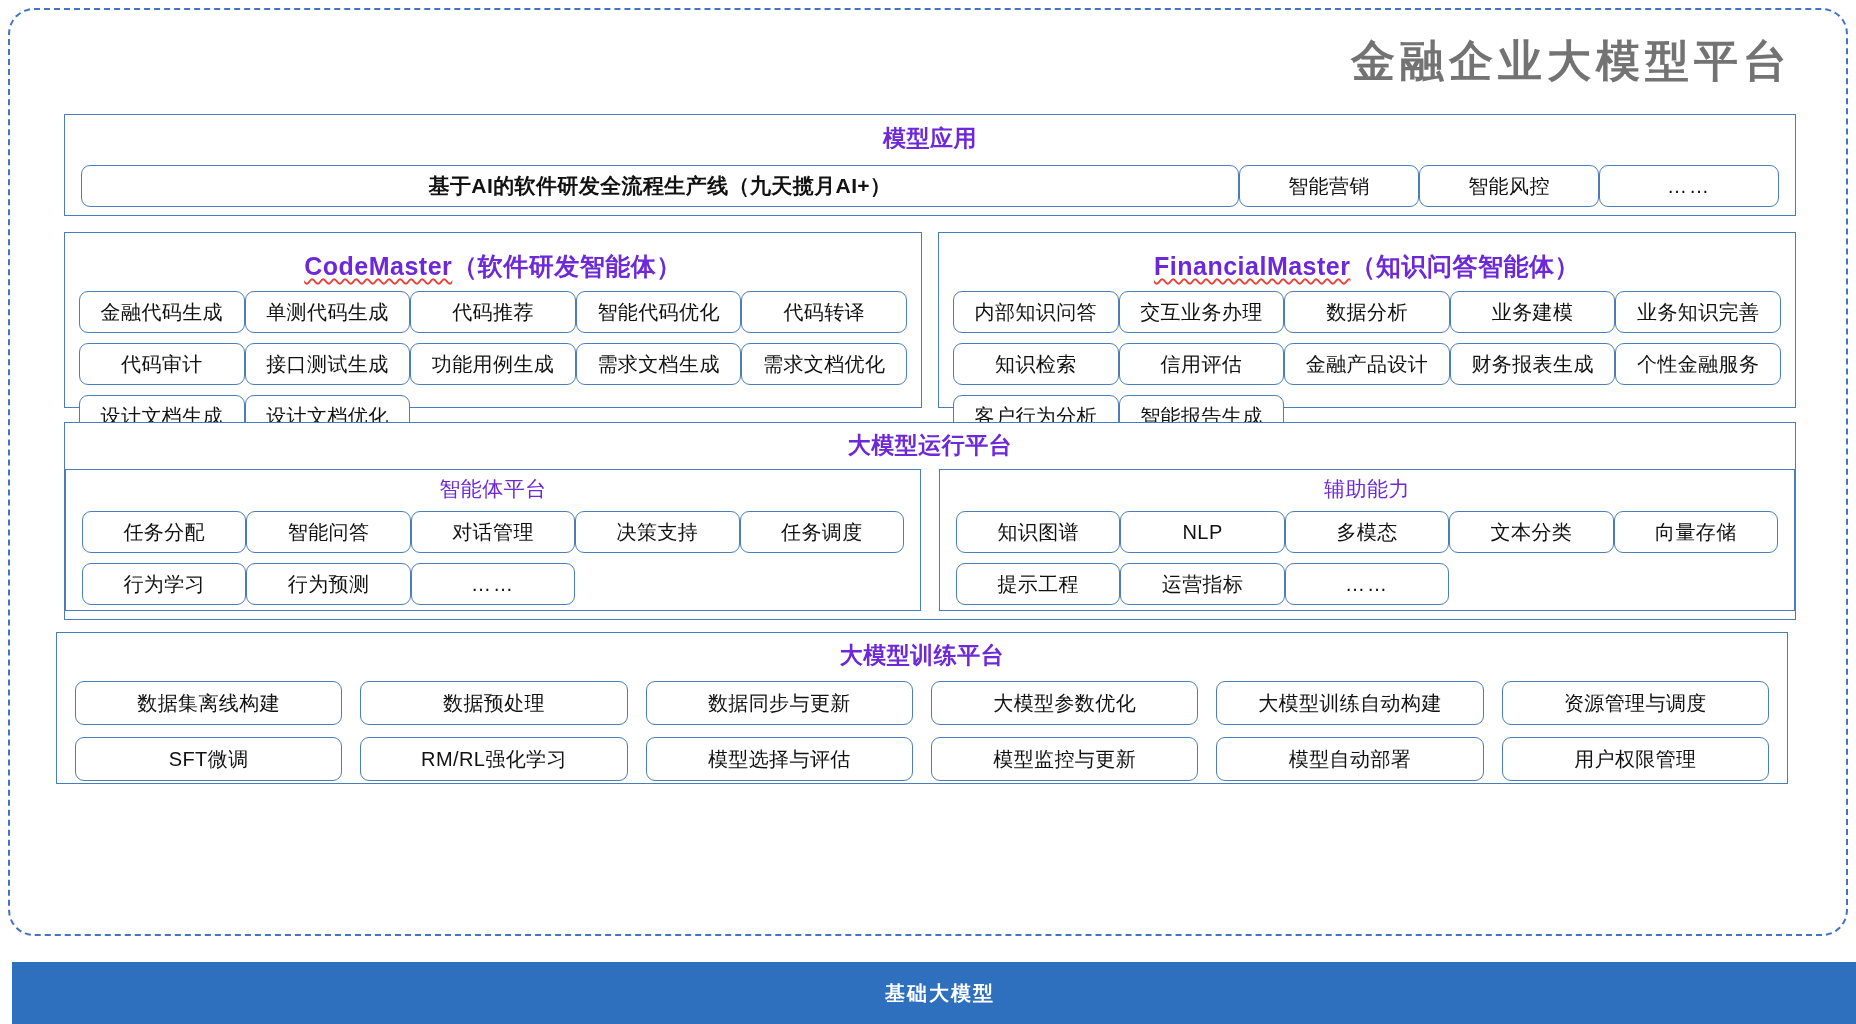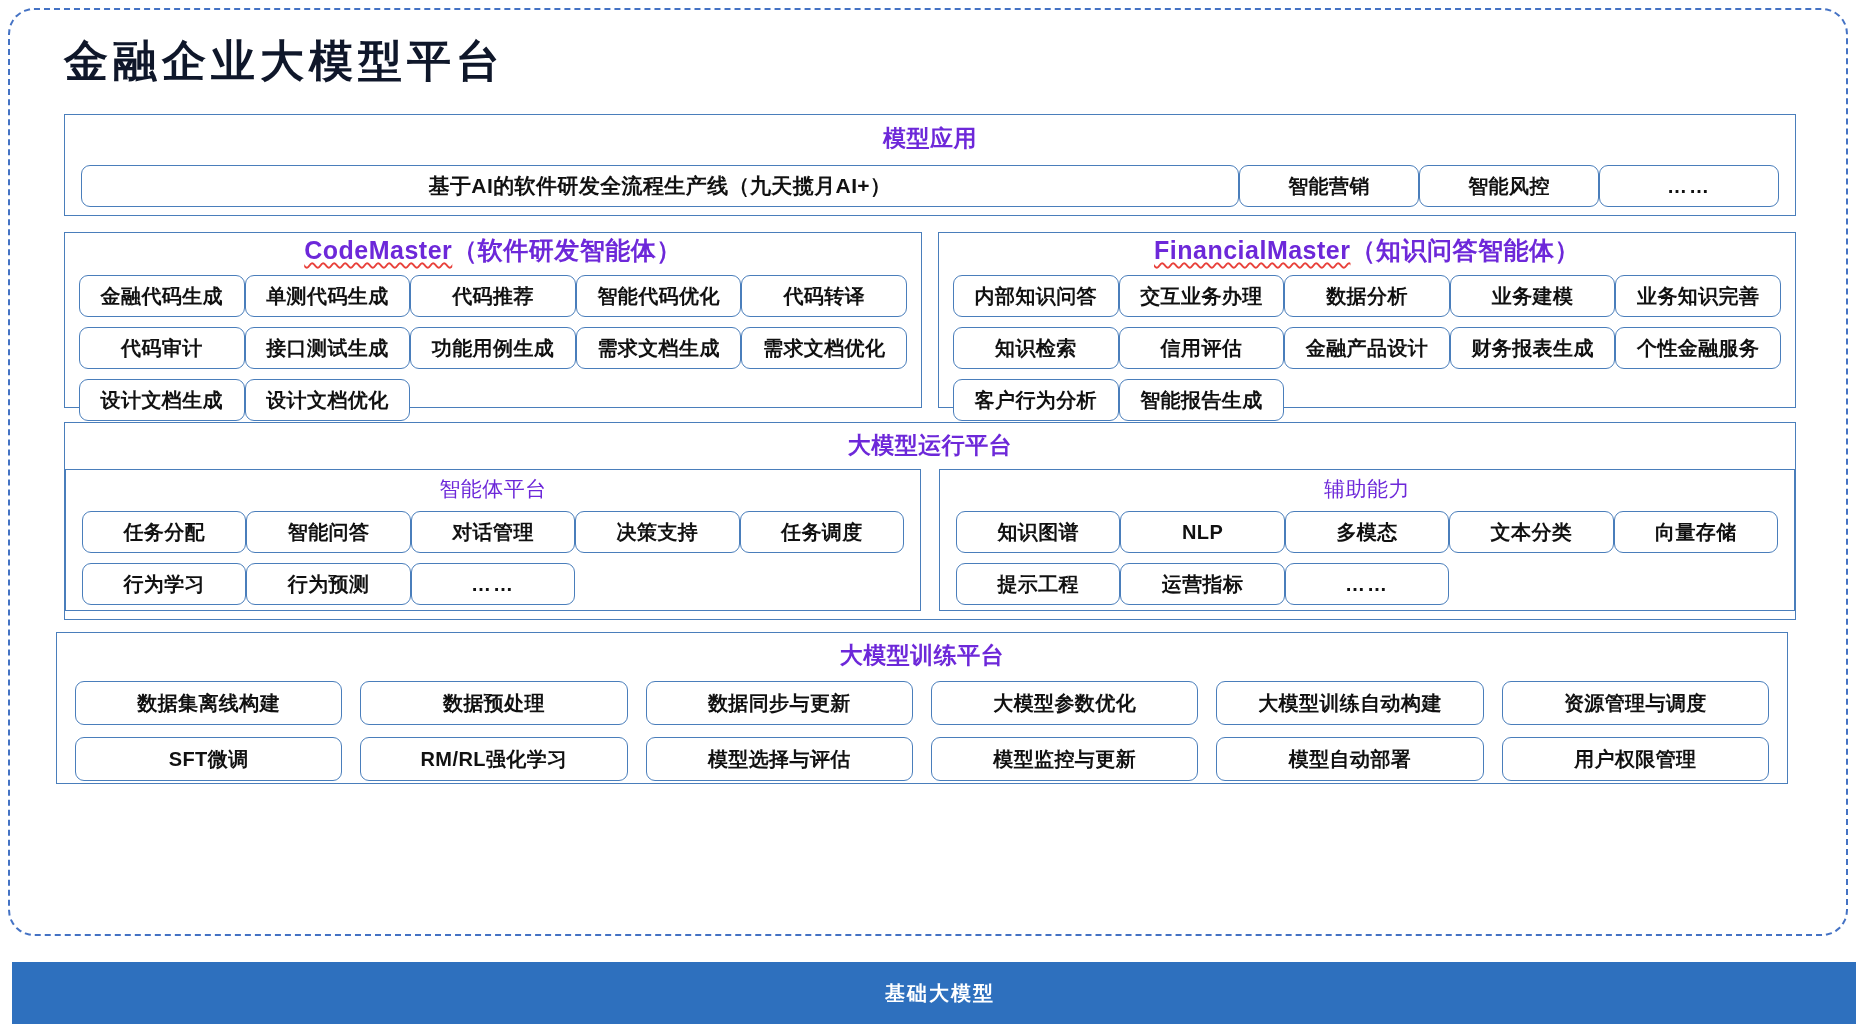--- a/index.html
+++ b/index.html
@@ -27,26 +27,26 @@
     width: 1840px;
     height: 928px;
     border: 2px dashed #4472C4;
     border-radius: 26px;
     background: #ffffff;
     padding: 0 54px;
   }
 
   
   .main-title {
-    text-align: left;
+    text-align: right;
     font-family: "Liberation Serif", "DejaVu Serif", serif;
     font-size: 44px;
     font-weight: 700;
     letter-spacing: 5px;
-    color: #0f172a;
+    color: #737373;
     padding-top: 20px;
     height: 86px;
     line-height: 64px;
   }
 
   
   .panel {
     border: 1.6px solid #4A7EBB;
     background: #ffffff;
     position: relative;
@@ -71,21 +71,20 @@
     border-radius: 9px;
     background: #ffffff;
     display: flex;
     align-items: center;
     justify-content: center;
     font-size: 20px;
     color: #111111;
     height: 42px;
     white-space: nowrap;
     letter-spacing: .4px;
-    font-weight: bold;
   }
   .chip.dots { letter-spacing: 2px; }
 
   
   .row-apps {
     position: absolute;
     left: 54px;
     top: 104px;
     width: 1732px;
     height: 102px;
@@ -109,21 +108,21 @@
     position: absolute;
     left: 54px;
     top: 222px;
     width: 1732px;
     height: 176px;
     display: flex;
     gap: 16px;
   }
   .agent-panel {
     flex: 1 1 0;
-    padding: 1px 14px 10px;
+    padding: 17px 14px 10px;
   }
   .agent-panel .panel-title {
     font-size: 25px;
     margin-bottom: 8px;
   }
   .agent-panel .panel-title .ul-red {
     text-decoration: underline wavy #E8413B;
     text-decoration-thickness: 1.6px;
     text-underline-offset: 3px;
   }

